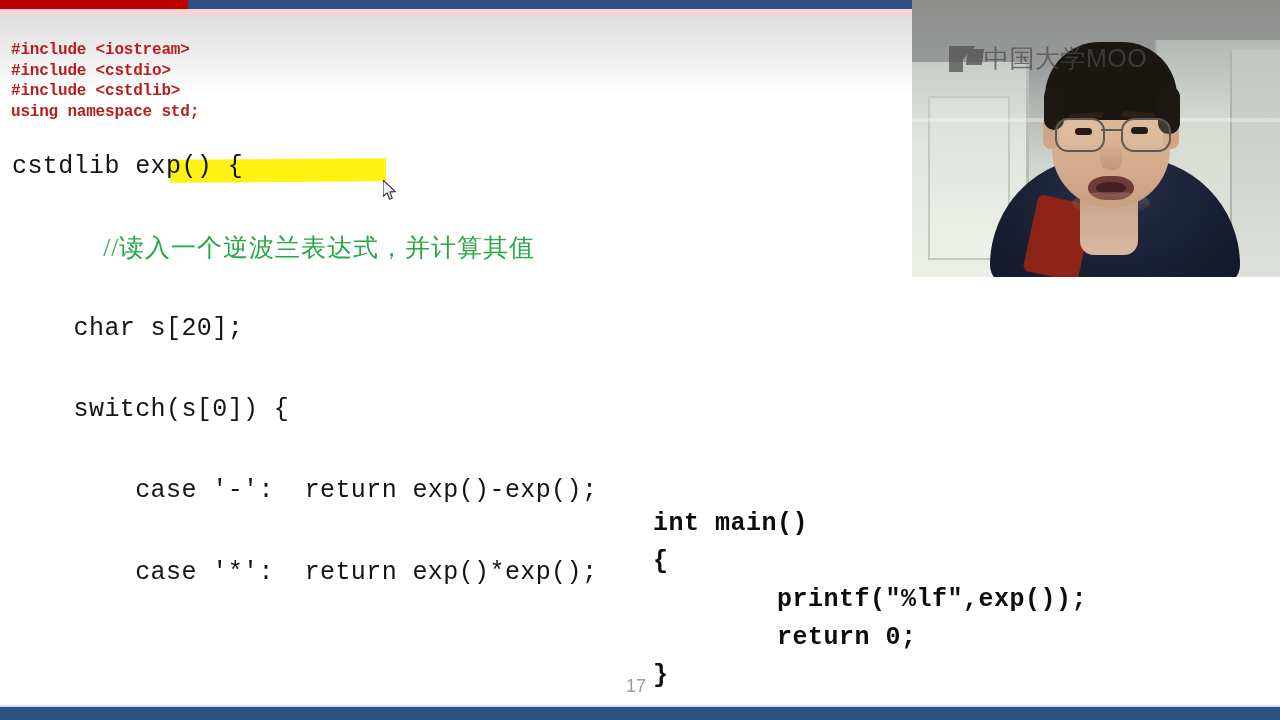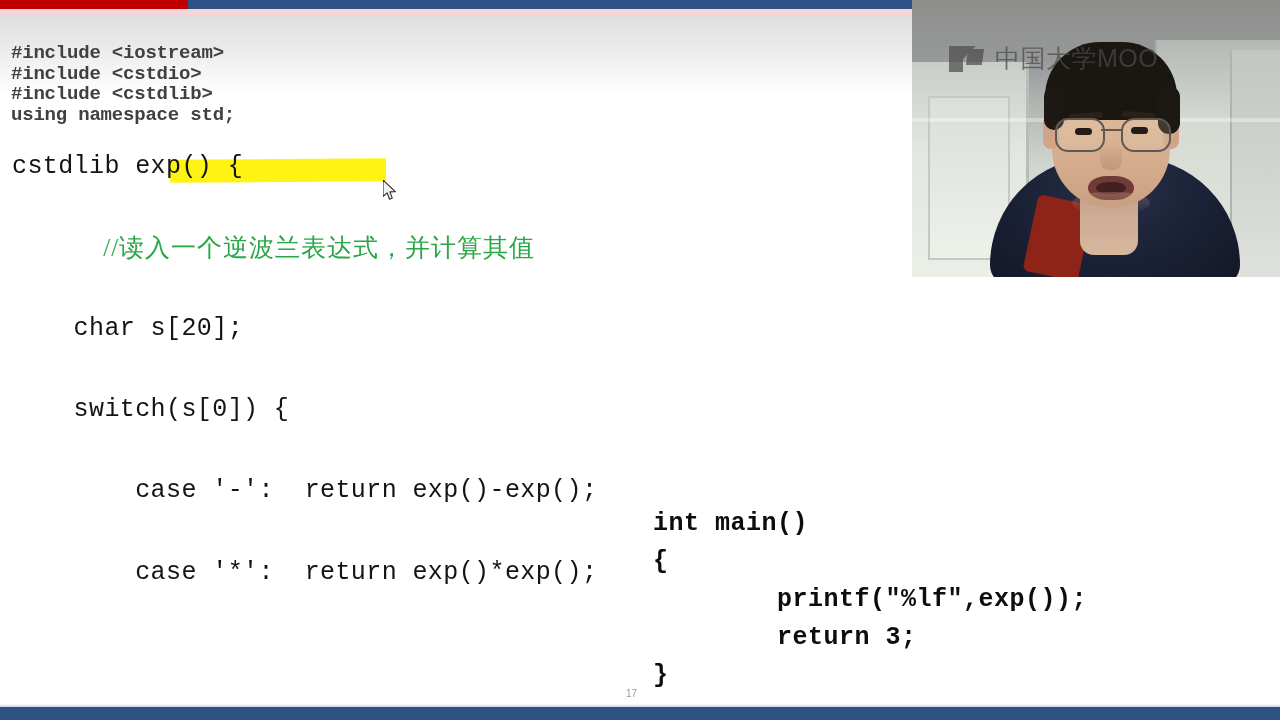--- a/index.html
+++ b/index.html
@@ -67,24 +67,24 @@
     width: 1280px; height: 3px;
     background: linear-gradient(to bottom, rgba(46,81,134,0) 0%, rgba(46,81,134,0.25) 100%);
   }
 
   
   .hdr-code {
     position: absolute;
     left: 11px;
     top: 24px;
     font-family: "Liberation Mono", "DejaVu Sans Mono", monospace;
-    font-size: 19px;
+    font-size: 16px;
     font-weight: bold;
     line-height: 20.6px;
-    color: #404040;
+    color: #b91c1c;
     white-space: pre;
     letter-spacing: -0.2px;
   }
 
   .main-code {
     position: absolute;
     left: 12px;
     top: 106px;
     font-family: "Liberation Mono", "DejaVu Sans Mono", monospace;
     font-size: 25px;
@@ -125,23 +125,22 @@
     opacity: 0.92;
     border-radius: 1px;
     transform: rotate(-0.35deg);
   }
 
   .page-number {
     position: absolute;
     left: 626px;
     top: 676px;
     font-family: "Liberation Sans", sans-serif;
-    font-size: 10px;
+    font-size: 18px;
     color: #9b9b9b;
-    margin-top: 12px;
   }
 
   
   .cursor {
     position: absolute;
     left: 383px;
     top: 180px;
     width: 14px;
     height: 21px;
     pointer-events: none;
@@ -341,21 +340,21 @@
     border-radius: 40px / 12px;
   }
 
   
   .cam-watermark {
     position: absolute;
     left: 37px;
     top: 42px;
     display: flex;
     align-items: center;
-    gap: 12px;
+    gap: 1px;
     opacity: 0.72;
   }
   .wm-mark {
     position: relative;
     width: 34px;
     height: 26px;
     flex: 0 0 auto;
   }
   .wm-mark .b1 {
     position: absolute;
@@ -416,21 +415,21 @@
 
 
 
 
 
     </div>
 
     <pre class="main-block">int main()
 {
         printf("%lf",exp());
-        return 3;
+        return 0;
 }</pre>
 
     <div class="page-number">17</div>
 
     <div class="bottombar-shadow"></div>
     <div class="bottombar-blue"></div>
   </div>
 
   <div id="webcam">
     <div class="cam-wall"></div>

